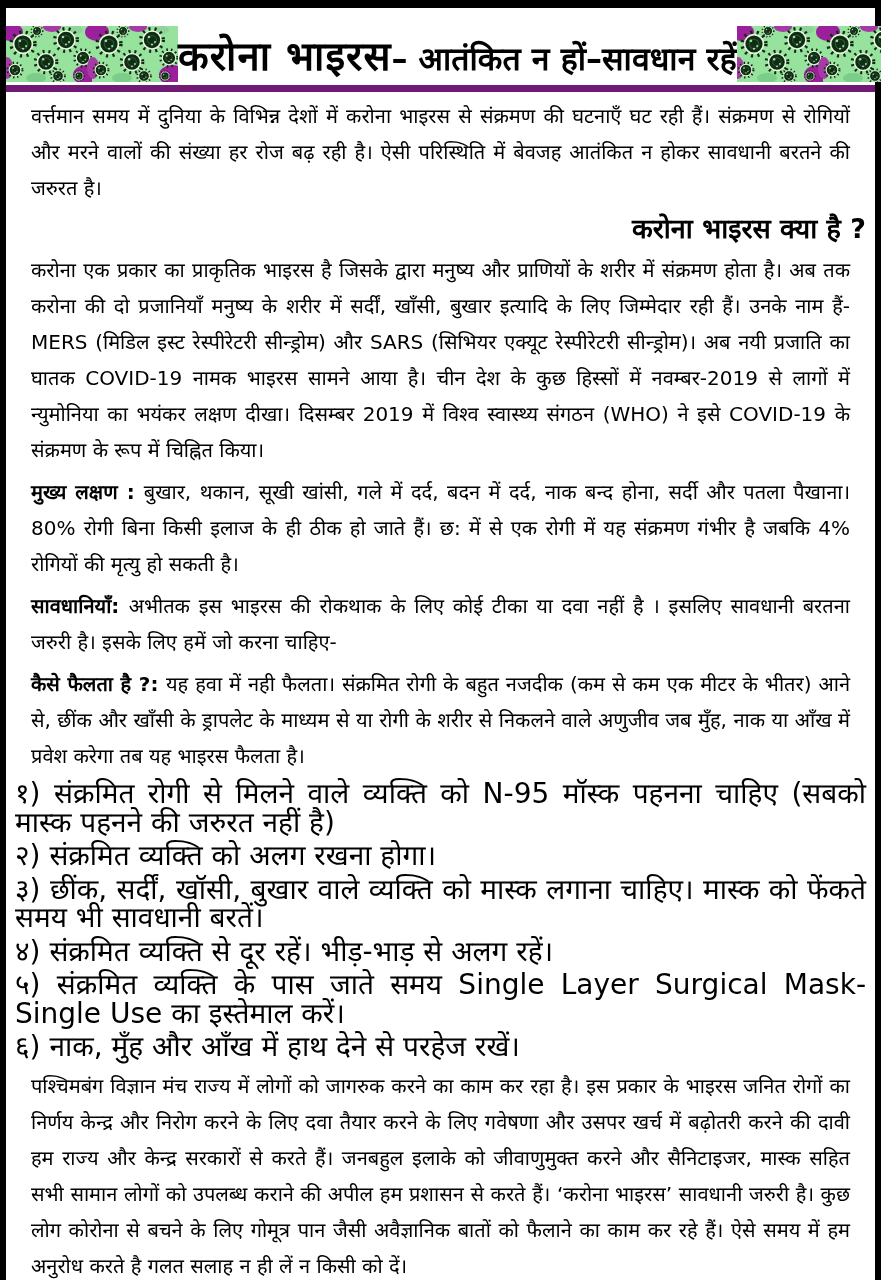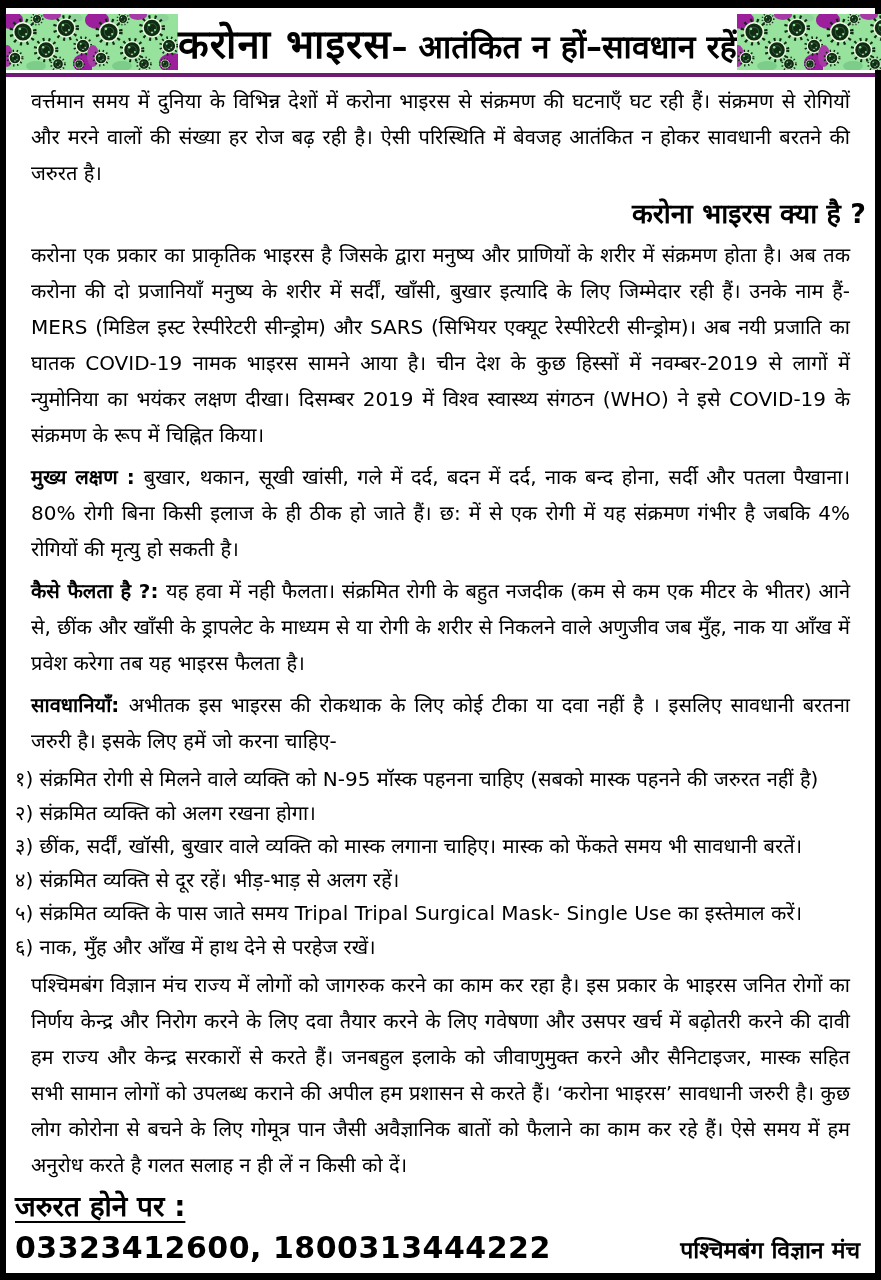--- a/index.html
+++ b/index.html
@@ -16,43 +16,43 @@
     box-sizing: border-box;
     border: 6px solid #000;
     border-top-width: 8px;
     border-bottom-width: 8px;
     padding: 0 9px 4px 9px;
     flex: 0 0 auto;
   }
   
   .header {
     display: flex; align-items: center; justify-content: space-between;
-    padding: 6px 0 3px 0;
-    border-bottom: 4px solid #701a75;
+    padding: 18px 0 3px 0;
+    border-bottom: 7px solid #701a75;
     margin: 0 -9px;
   }
   .virus-img { width: 172px; height: 56px; flex: 0 0 auto; display: block; }
   .title-wrap { white-space: nowrap; text-align: center; flex: 1 1 auto; }
   .title-main { font-size: 40px; font-weight: bold; letter-spacing: 1px; }
   .title-sub  { font-size: 32px; font-weight: bold; }
   
   .para {
     font-size: 20px; line-height: 36px;
     text-align: justify;
     margin: 6px 16px;
   }
   .lead { font-weight: bold; text-underline-offset: 3px; }
   .lead-sep { font-weight: bold; }
   .section-h {
     font-size: 27px; font-weight: bold; text-align: right;
     margin: 3px 0 1px 0; line-height: 34px;
   }
   .list { margin: 2px 0 0 0; }
   .list-item {
-    font-size: 20px; line-height: 28.5px;
+    font-size: 28px; line-height: 28.5px;
     text-align: justify;
     margin: 5px 0;
   }
   .latin { font-family: "DejaVu Sans", sans-serif; }
   
   .contact { margin-top: 4px; }
   .contact-heading {
     display: inline-block;
     font-size: 28px; font-weight: bold;
     text-decoration: underline; text-underline-offset: 5px;
@@ -125,30 +125,30 @@
     </div>
 
     <p class="para">वर्त्तमान समय में दुनिया के विभिन्न देशों में करोना भाइरस से संक्रमण की घटनाएँ घट रही हैं। संक्रमण से रोगियों और मरने वालों की संख्या हर रोज बढ़ रही है। ऐसी परिस्थिति में बेवजह आतंकित न होकर सावधानी बरतने की जरुरत है।</p>
 
     <div class="section-h">करोना भाइरस क्या है ?</div>
 
     <p class="para">करोना एक प्रकार का प्राकृतिक भाइरस है जिसके द्वारा मनुष्य और प्राणियों के शरीर में संक्रमण होता है। अब तक करोना की दो प्रजानियाँ मनुष्य के शरीर में सर्दीं, खाँसी, बुखार इत्यादि के लिए जिम्मेदार रही हैं। उनके नाम हैं- MERS (मिडिल इस्ट रेस्पीरेटरी सीन्ड्रोम) और SARS  (सिभियर एक्यूट रेस्पीरेटरी सीन्ड्रोम)। अब नयी प्रजाति का घातक COVID-19  नामक भाइरस सामने आया है। चीन देश के कुछ हिस्सों में नवम्बर-2019 से लागों में न्युमोनिया का भयंकर लक्षण दीखा। दिसम्बर 2019 में विश्व स्वास्थ्य संगठन (WHO) ने इसे COVID-19 के संक्रमण के रूप में चिह्नित किया।</p>
 
     <p class="para"><span class="lead">मुख्य लक्षण</span><span class="lead-sep"> : </span><span>बुखार, थकान, सूखी खांसी, गले में दर्द, बदन में दर्द, नाक बन्द होना, सर्दी और पतला पैखाना। 80% रोगी बिना किसी इलाज के ही ठीक हो जाते हैं। छ: में से एक रोगी में यह संक्रमण गंभीर है जबकि 4% रोगियों की मृत्यु हो सकती है।</span></p>
 
+    <p class="para"><span class="lead">सावधानियाँ:</span><span class="lead-sep"> </span><span>अभीतक इस भाइरस की रोकथाक के लिए कोई टीका या दवा नहीं है । इसलिए सावधानी बरतना जरुरी है। इसके लिए हमें जो करना चाहिए-</span></p>
+
     <p class="para"><span class="lead">कैसे फैलता है  ?</span><span class="lead-sep">: </span><span>यह हवा में नही फैलता। संक्रमित रोगी के बहुत नजदीक (कम से कम एक मीटर के भीतर) आने से, छींक और खाँसी के ड्रापलेट के माध्यम से या रोगी के शरीर से निकलने वाले अणुजीव जब मुँह, नाक या आँख में प्रवेश करेगा तब यह भाइरस फैलता है।</span></p>
-
-    <p class="para"><span class="lead">सावधानियाँ:</span><span class="lead-sep"> </span><span>अभीतक इस भाइरस की रोकथाक के लिए कोई टीका या दवा नहीं है । इसलिए सावधानी बरतना जरुरी है। इसके लिए हमें जो करना चाहिए-</span></p>
 
     <div class="list">
       <p class="list-item"><span>१)</span> <span>संक्रमित रोगी से मिलने वाले व्यक्ति को N-95 मॉस्क पहनना चाहिए (सबको मास्क पहनने की जरुरत नहीं है)</span></p>
       <p class="list-item"><span>२)</span> <span>संक्रमित व्यक्ति को अलग रखना होगा।</span></p>
       <p class="list-item"><span>३)</span> <span>छींक, सर्दीं, खॉसी, बुखार वाले व्यक्ति को मास्क लगाना चाहिए। मास्क को फेंकते समय भी सावधानी बरतें।</span></p>
       <p class="list-item"><span>४)</span> <span>संक्रमित व्यक्ति से दूर रहें। भीड़-भाड़ से अलग रहें।</span></p>
-      <p class="list-item"><span>५)</span> <span>संक्रमित व्यक्ति के पास जाते समय Tripal Tripal Surgical Mask- Single Use  का इस्तेमाल करें।</span></p>
+      <p class="list-item"><span>५)</span> <span>संक्रमित व्यक्ति के पास जाते समय Single Layer Surgical Mask- Single Use  का इस्तेमाल करें।</span></p>
       <p class="list-item"><span>६)</span> <span>नाक, मुँह और आँख में हाथ देने से परहेज रखें।</span></p>
     </div>
 
     <p class="para">पश्चिमबंग विज्ञान मंच राज्य में लोगों को जागरुक करने का काम कर रहा है। इस प्रकार के भाइरस जनित रोगों का निर्णय केन्द्र और निरोग करने के लिए दवा तैयार करने के लिए गवेषणा और उसपर खर्च में बढ़ोतरी करने की दावी हम राज्य और केन्द्र सरकारों से करते हैं। जनबहुल इलाके को जीवाणुमुक्त करने और सैनिटाइजर, मास्क सहित सभी सामान लोगों को उपलब्ध कराने की अपील हम प्रशासन से करते हैं। ‘करोना भाइरस’ सावधानी जरुरी है। कुछ लोग कोरोना से बचने के लिए गोमूत्र पान जैसी अवैज्ञानिक बातों को फैलाने का काम कर रहे हैं। ऐसे समय में हम अनुरोध करते है गलत सलाह न ही लें न किसी को दें।</p>
 
     <div class="contact">
       <div class="contact-heading">जरुरत होने पर  :</div>
       <div class="contact-line">
         <span class="phones latin">03323412600, 1800313444222</span>
         <span class="org">पश्चिमबंग विज्ञान मंच</span>

